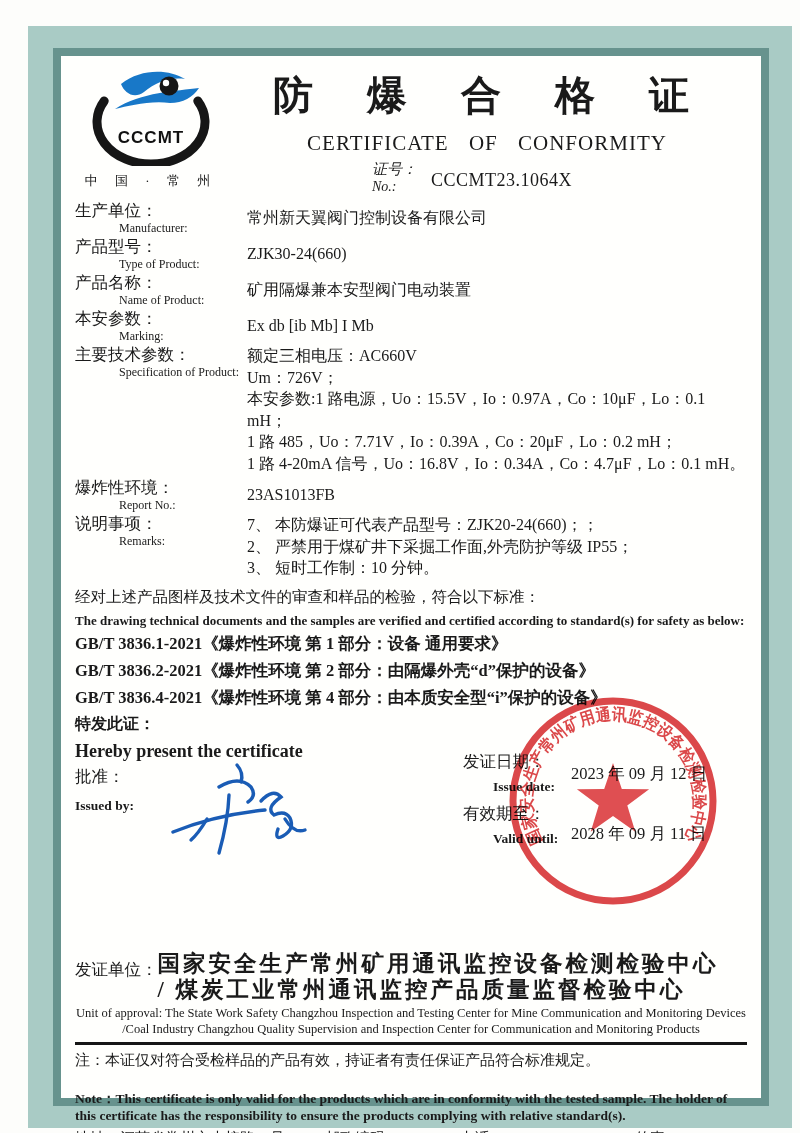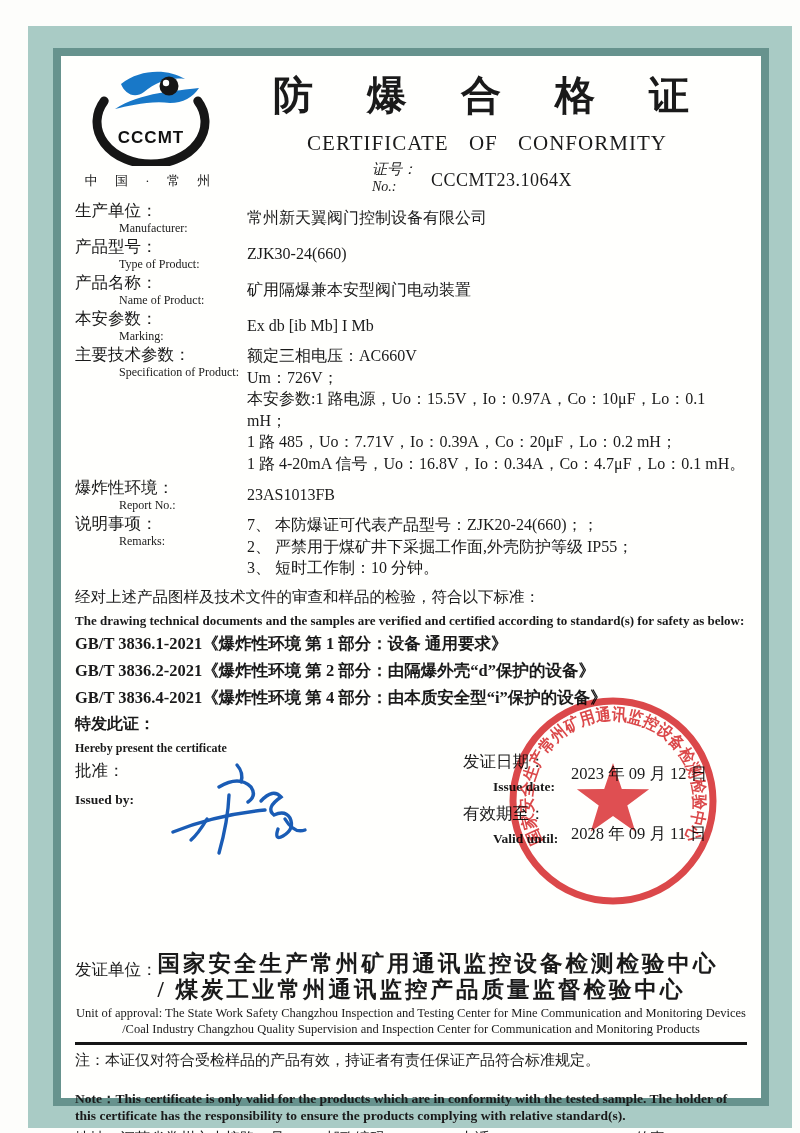--- a/index.html
+++ b/index.html
@@ -39,21 +39,21 @@
 
   
   .standards { margin-top:8px; }
   .std-zh { font-size:15.5px; }
   .std-en { font-size:13px; font-weight:bold; margin-top:5px; }
   .std-item { font-size:16.5px; font-weight:600; line-height:25px; margin-top:2px; }
   .std-present { font-size:16px; font-weight:600; margin-top:4px; }
 
   
   .approval { position:relative; height:208px; margin-top:6px; }
-  .hereby { font-size:12px; font-weight:bold; }
+  .hereby { font-size:18px; font-weight:bold; }
   .approve-zh { font-size:16.5px; margin-top:4px; }
   .issuedby { font-size:13.5px; font-weight:bold; margin-top:10px; }
   .signature { position:absolute; left:88px; top:16px; }
   .dates { position:absolute; left:388px; top:10px; width:300px; z-index:1; }
   .d-zh { font-size:16.5px; }
   .d-en { font-size:13.5px; font-weight:bold; margin:6px 0 4px 30px; }
   .d-val { position:absolute; left:108px; font-size:16.5px; white-space:nowrap; }
   .d-val1 { top:12px; }
   .d-val2 { top:72px; }
   .d-row2 { margin-top:8px; }

